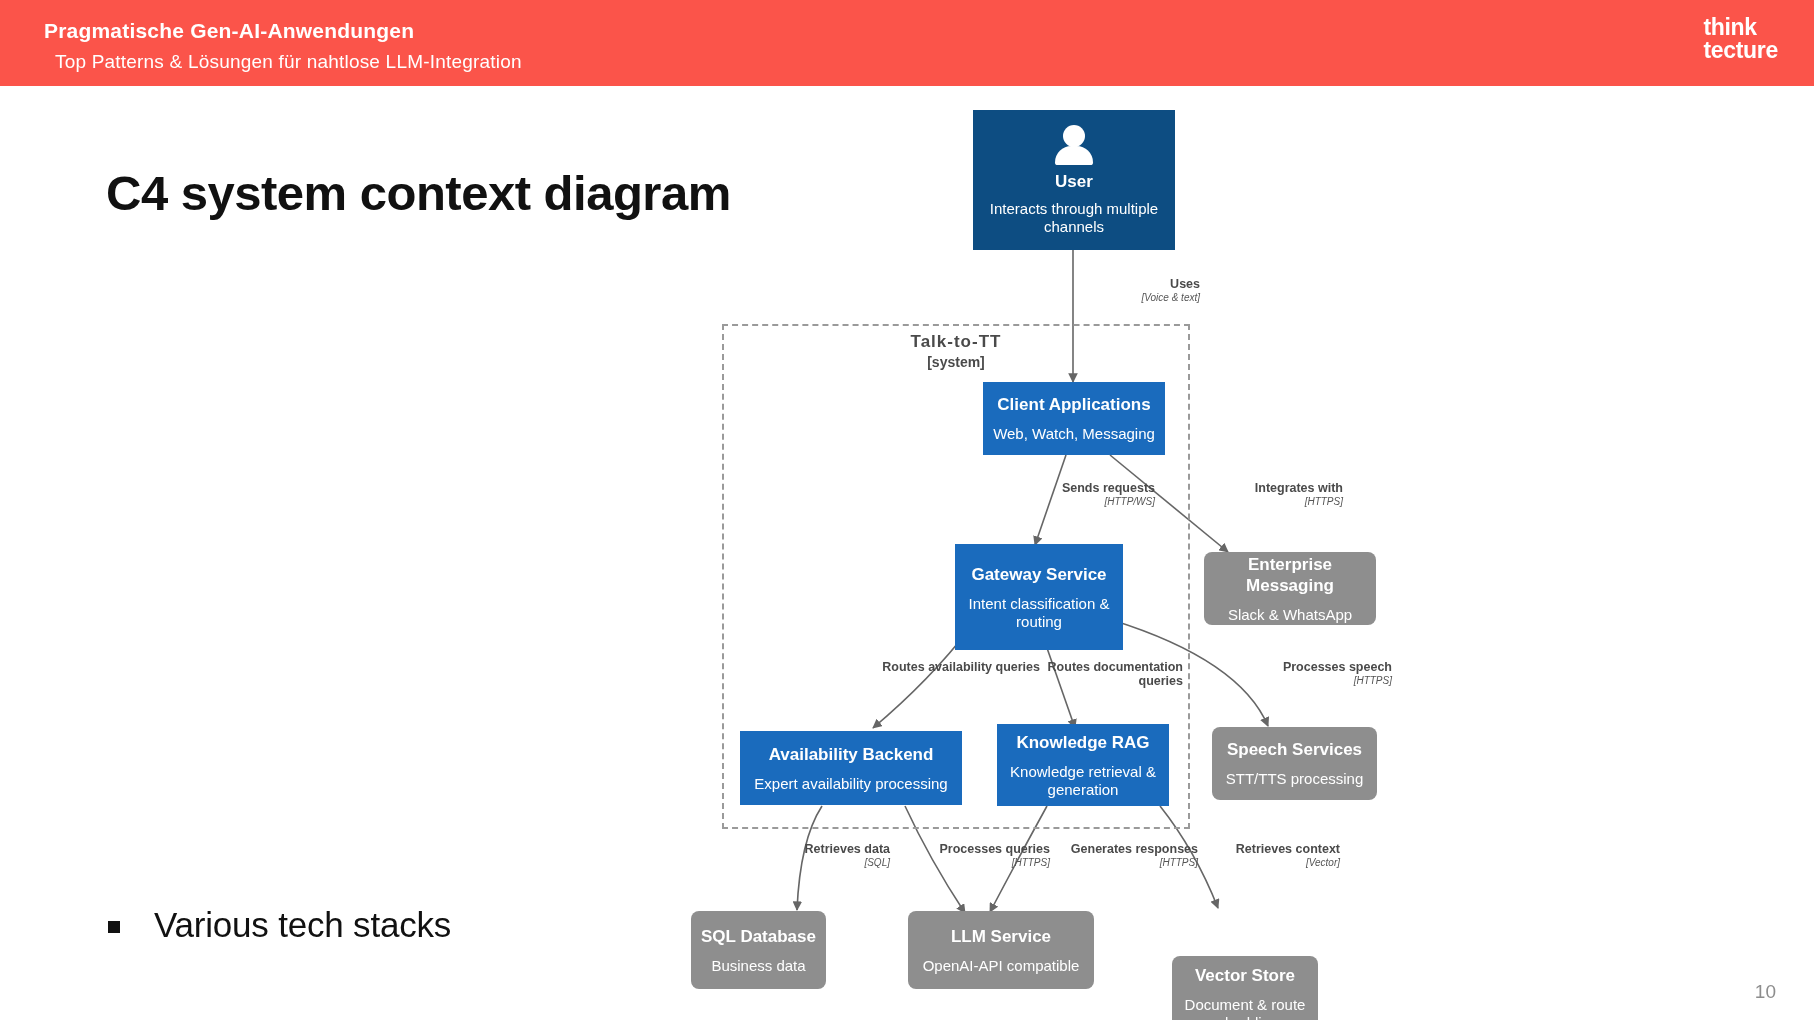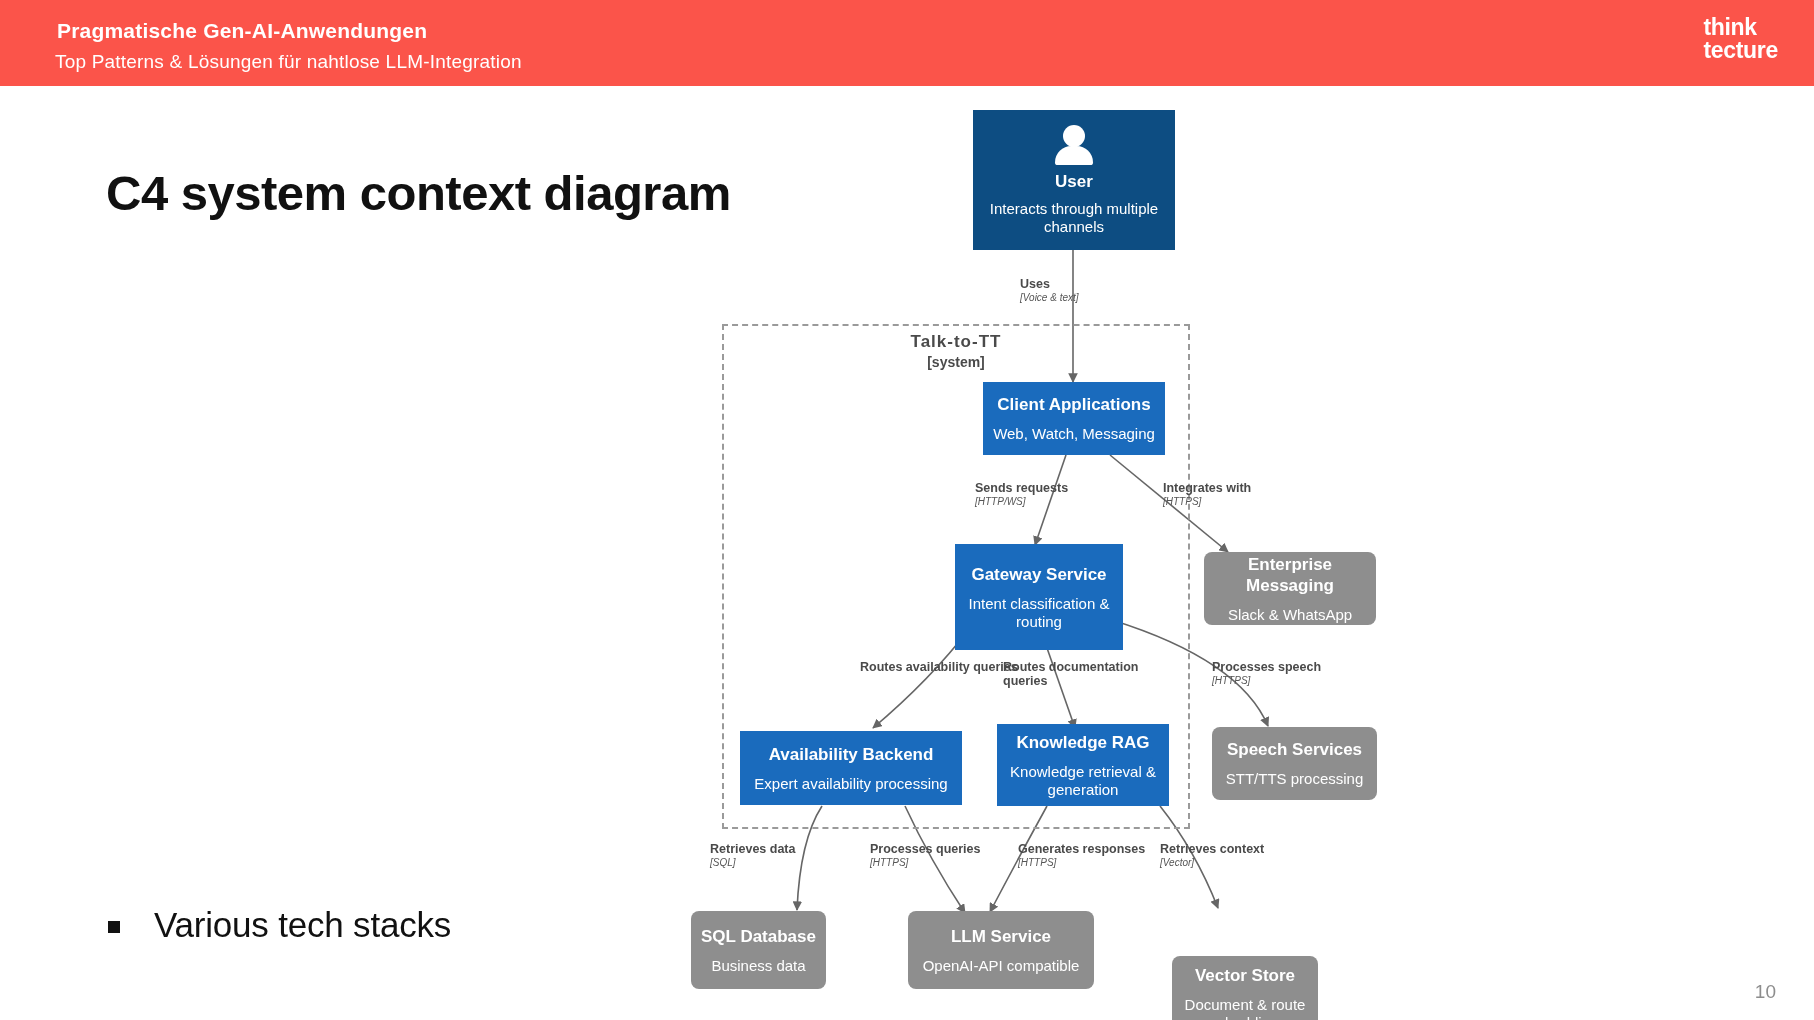--- a/index.html
+++ b/index.html
@@ -9,21 +9,21 @@
     font-family:"Liberation Sans", sans-serif;
     overflow:hidden;
     position:relative;
   }
   
   .header{
     position:absolute;left:0;top:0;width:1814px;height:86px;
     background:#fb544a;
   }
   .header-title{
-    position:absolute;left:57px;top:19px;
+    position:absolute;left:44px;top:19px;
     font-size:21px;font-weight:bold;color:#ffffff;
     letter-spacing:.2px;white-space:nowrap;
   }
   .header-sub{
     position:absolute;left:55px;top:51px;
     font-size:19px;font-weight:400;color:#ffffff;
     letter-spacing:.2px;white-space:nowrap;
   }
   .logo{
     position:absolute;right:36px;top:16px;
@@ -96,21 +96,21 @@
     border:2px dashed #9a9a9a;background:transparent;
   }
   .boundary-label{
     position:absolute;text-align:center;color:#4a4a4a;
   }
   .boundary-label .b-name{font-size:17px;font-weight:bold;letter-spacing:1px;}
   .boundary-label .b-type{font-size:14px;font-weight:bold;margin-top:2px;}
 
   
   .edge-label{
-    position:absolute;text-align:left;color:#4a4a4a;
+    position:absolute;text-align:right;color:#4a4a4a;
     line-height:14px;white-space:nowrap;
   }
   .edge-label .e-text{font-size:12.5px;font-weight:bold;display:block;}
   .edge-label .e-proto{font-size:10px;font-style:italic;font-weight:400;display:block;color:#555;}
 </style>
 </head>
 <body>
 
 <div class="header">
   <div class="header-title">Pragmatische Gen-AI-Anwendungen</div>

